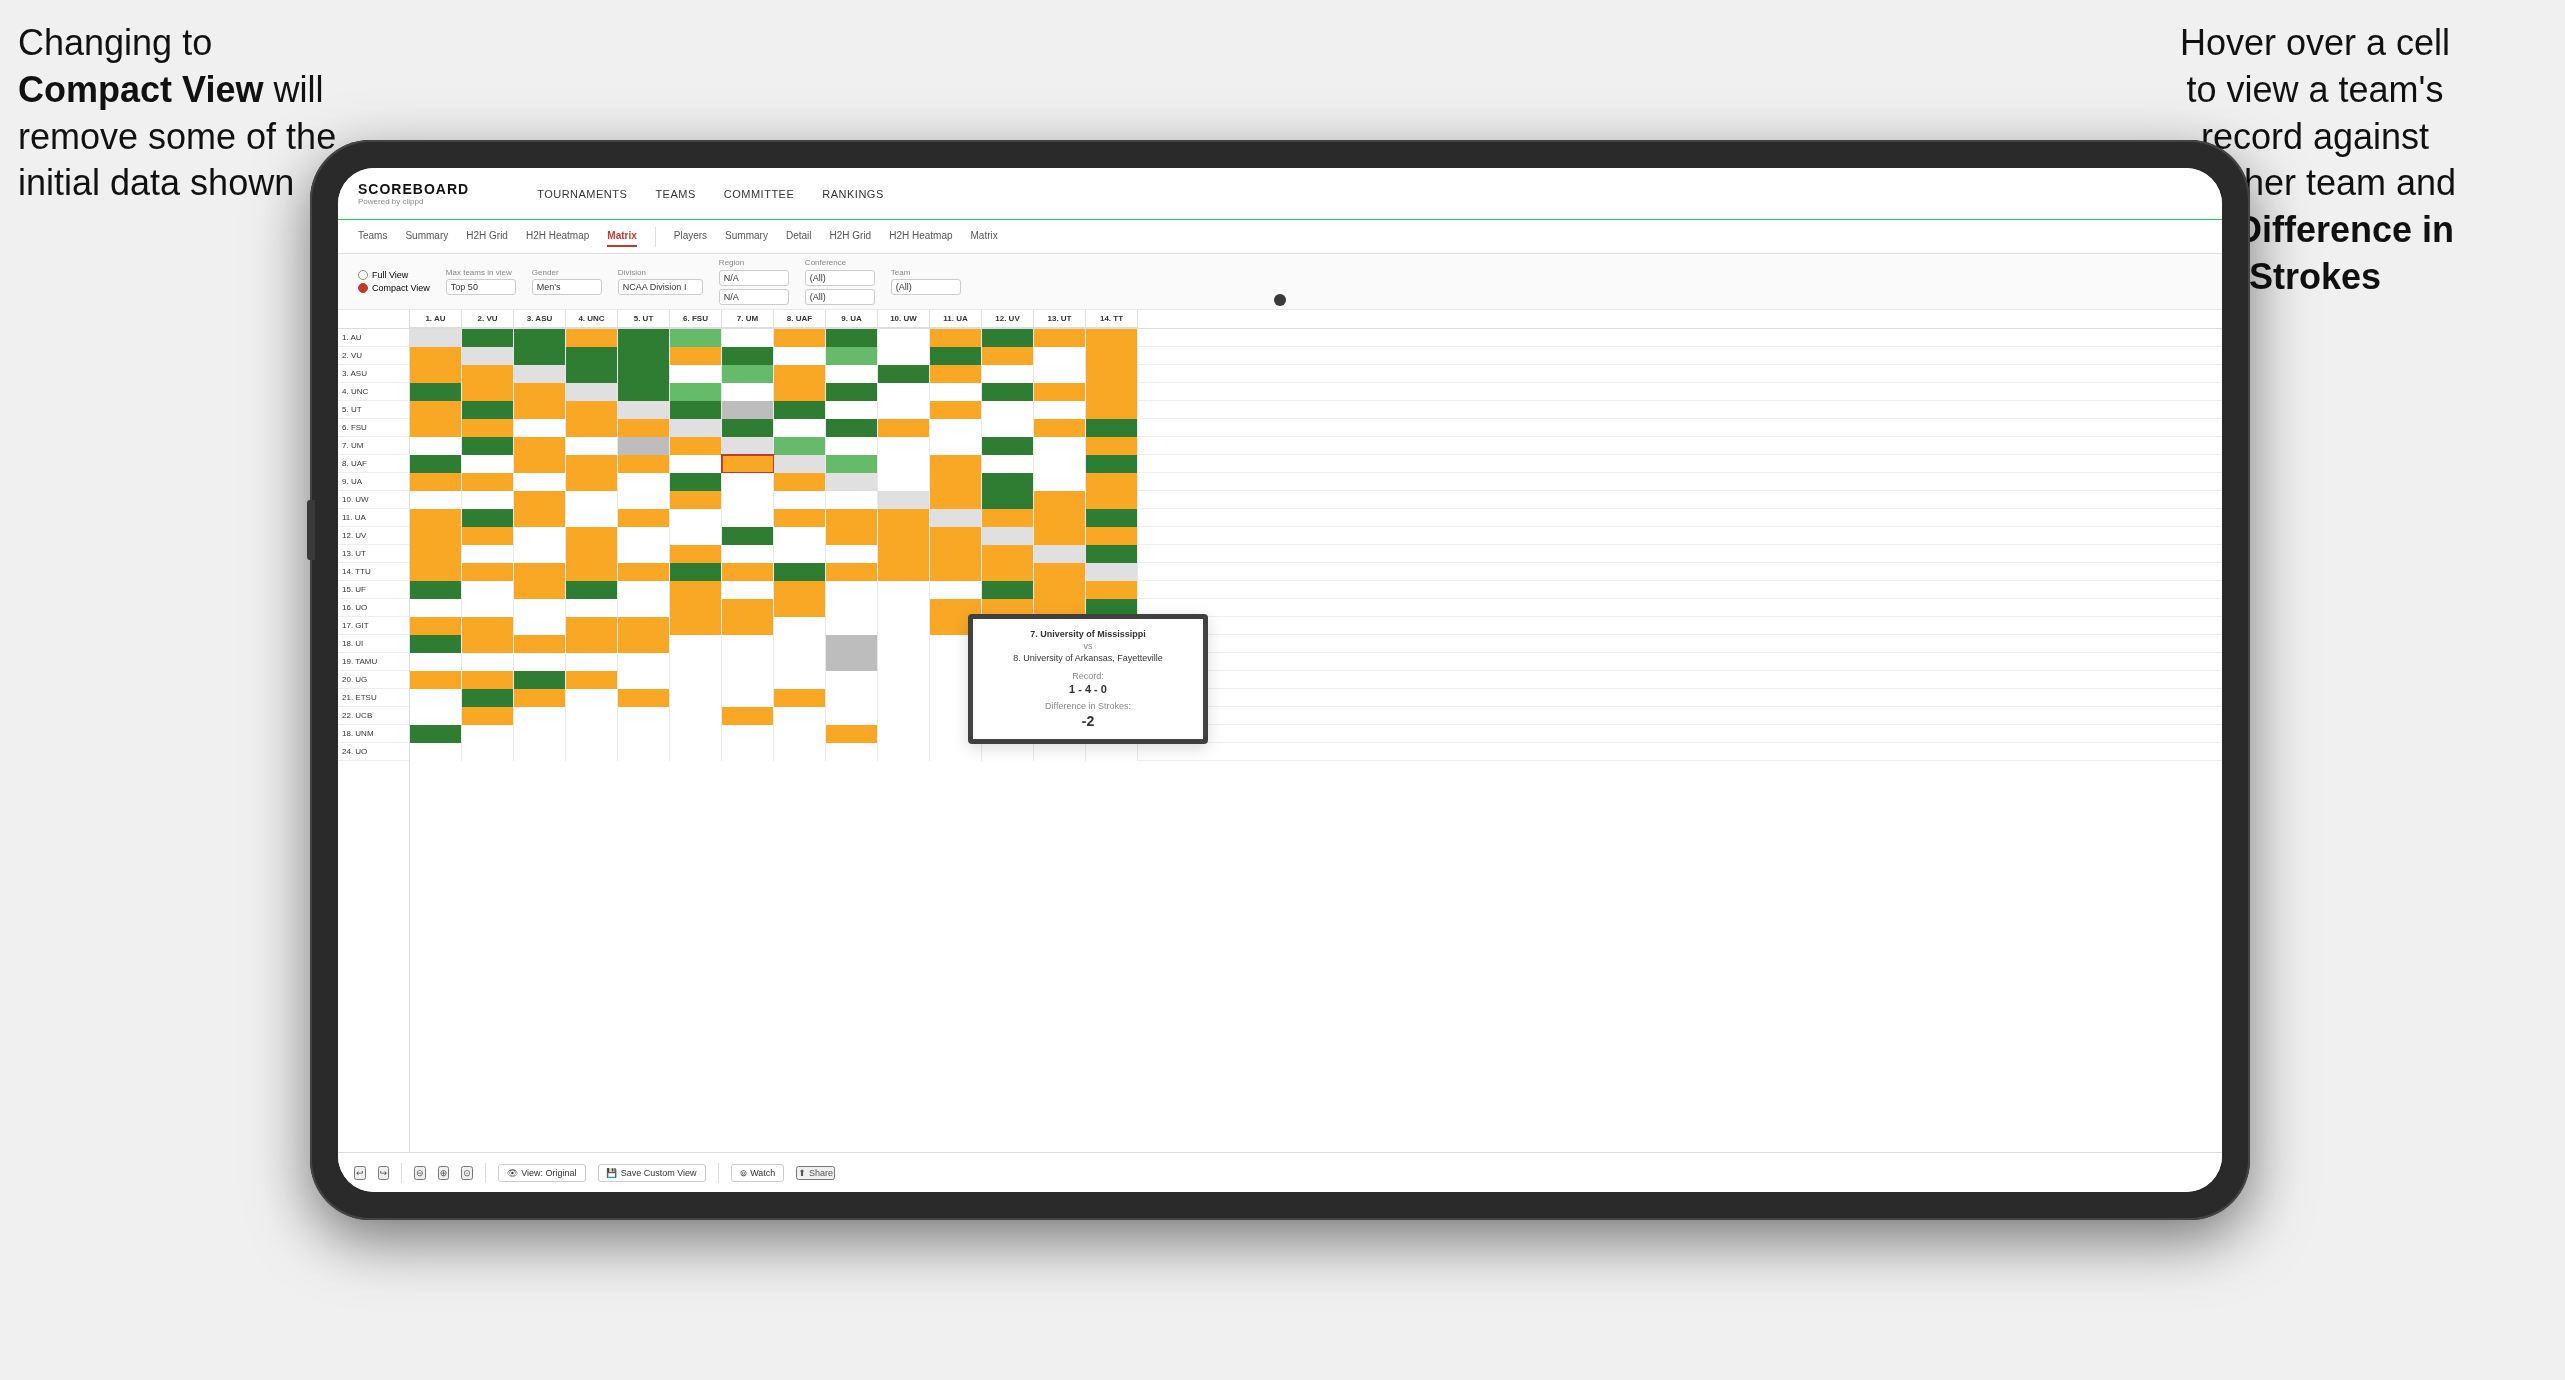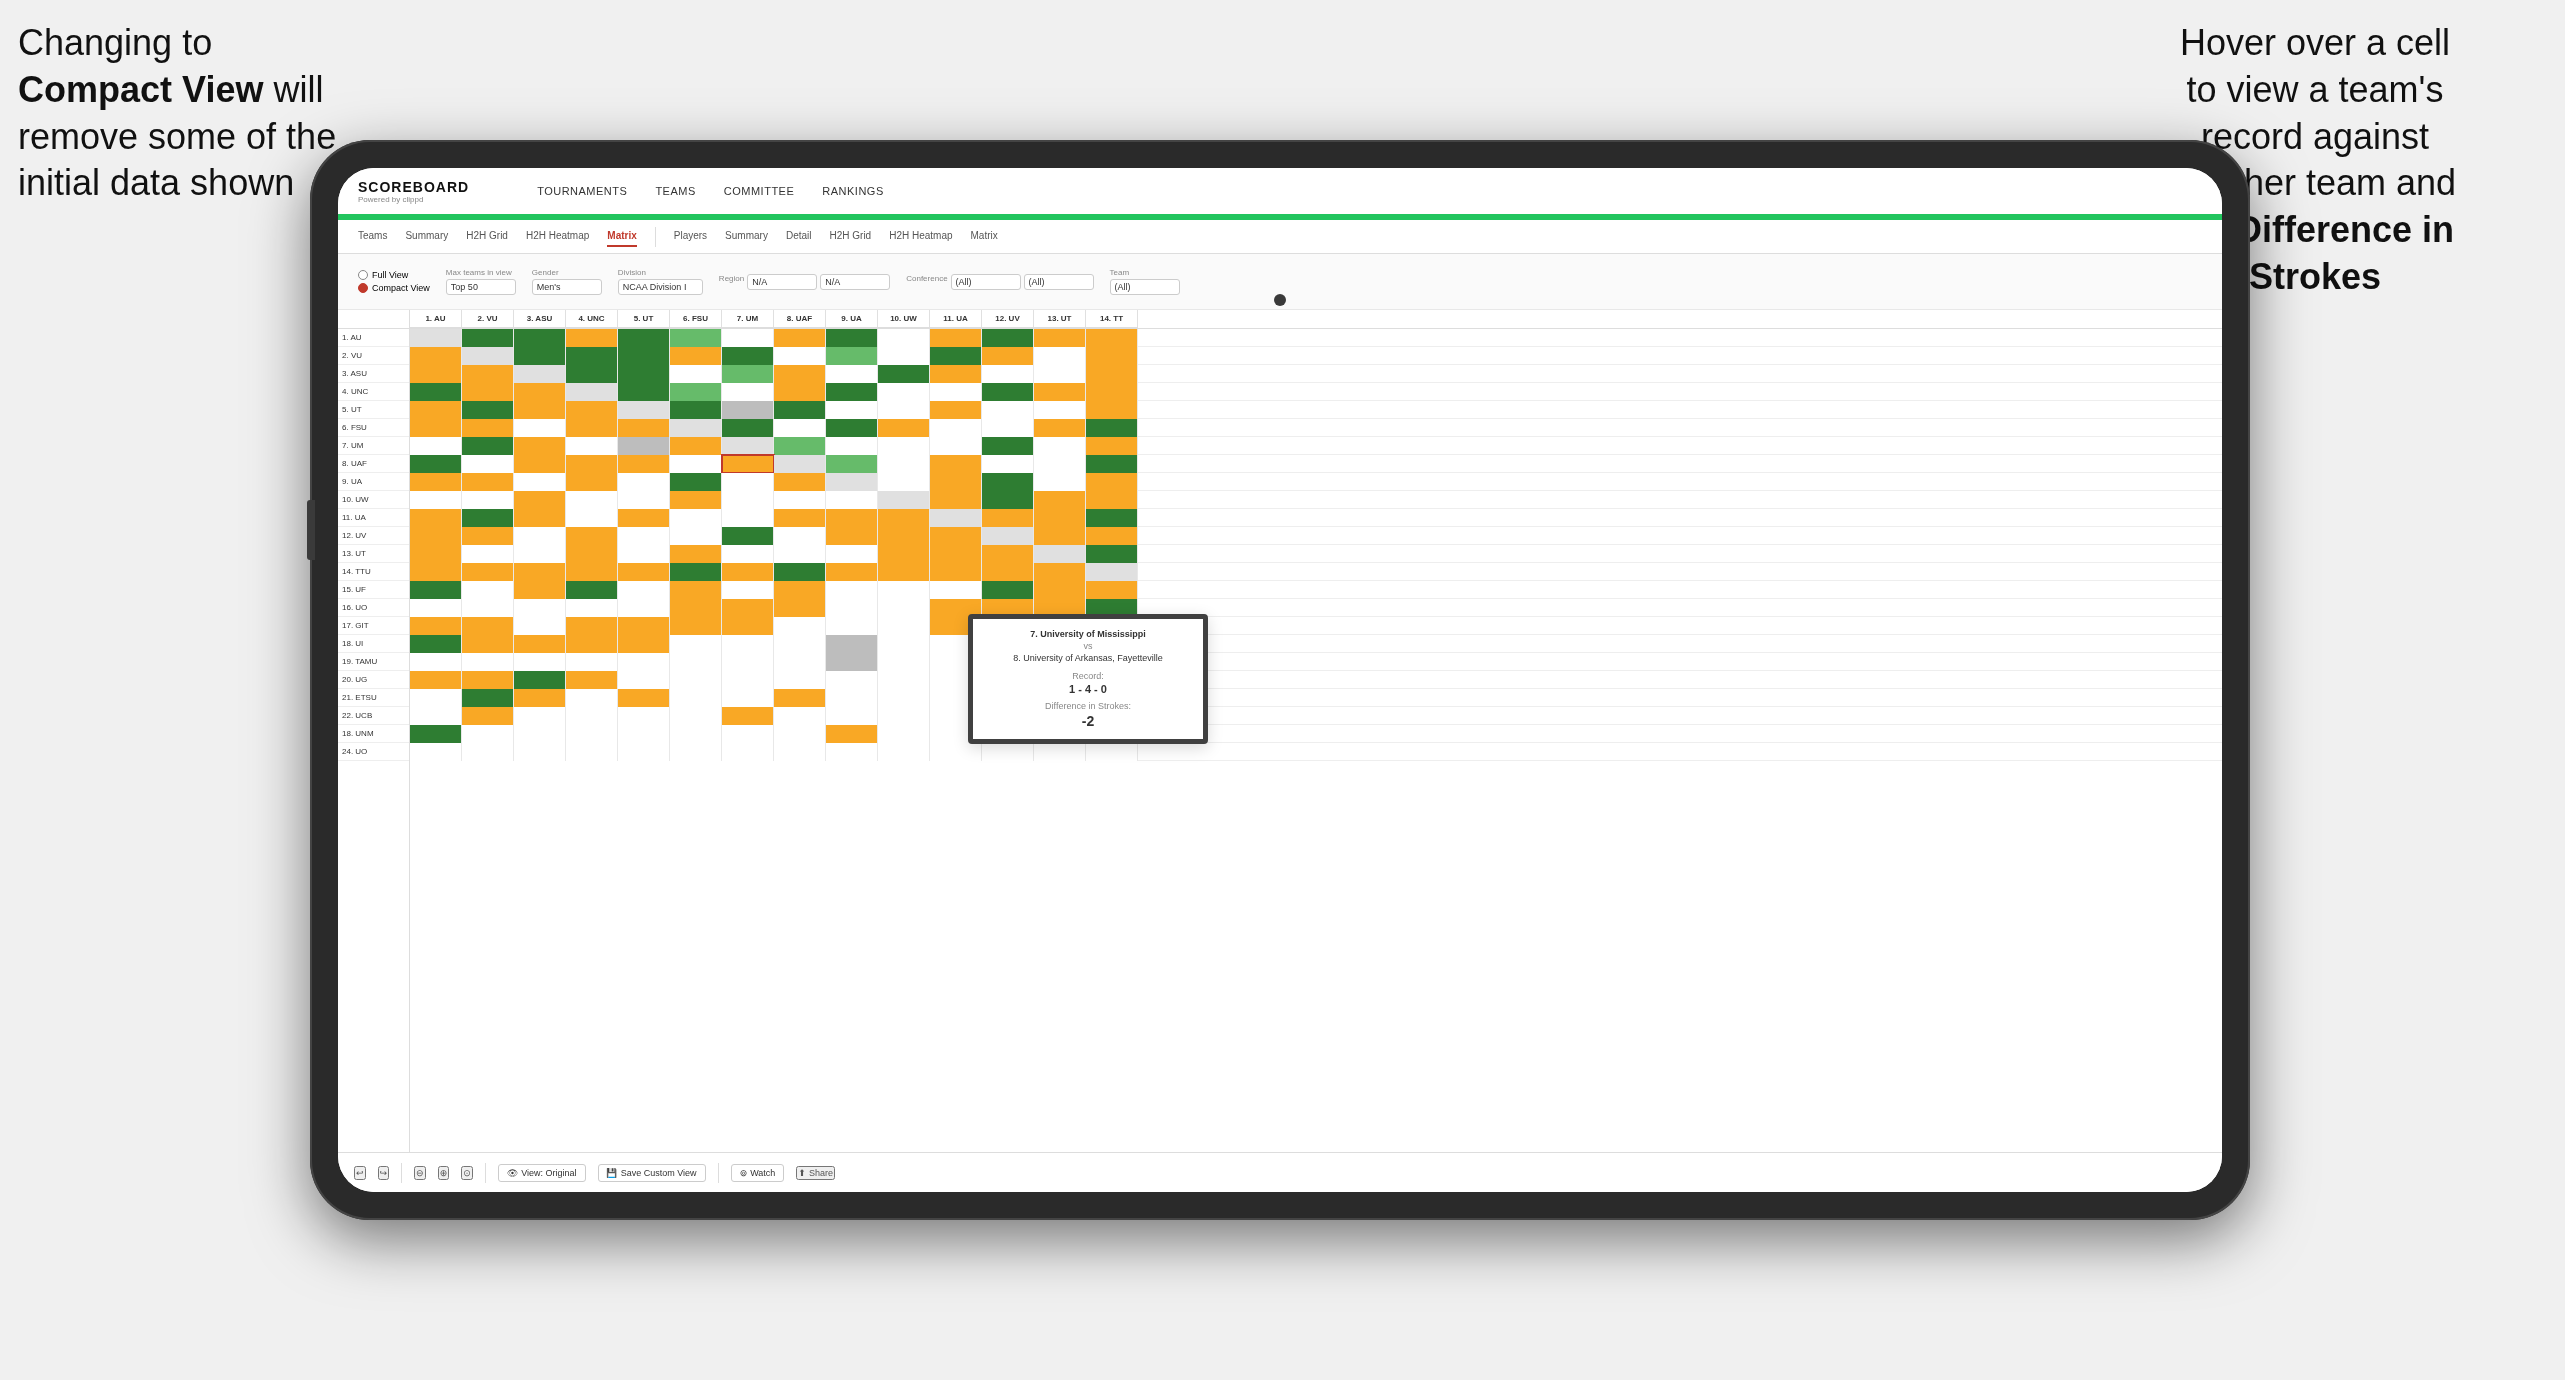--- a/index.html
+++ b/index.html
@@ -59,21 +59,21 @@
       background: #fff;
       border-radius: 36px;
       overflow: hidden;
       display: flex;
       flex-direction: column;
     }
 
     
     .app-nav {
       background: #fff;
-      border-bottom: 6px solid #22c55e;
+      border-bottom: 1px solid #22c55e;
       display: flex;
       align-items: center;
       padding: 0 20px;
       height: 52px;
       flex-shrink: 0;
     }
     .app-logo {
       display: flex;
       flex-direction: column;
       margin-right: 30px;
@@ -180,21 +180,21 @@
       border: 1px solid #ccc;
       padding: 2px 14px 2px 4px;
       border-radius: 3px;
       background: #fff;
       appearance: none;
       cursor: pointer;
       min-width: 70px;
     }
     .filter-double {
       display: flex;
-      flex-direction: row;
+      flex-direction: column;
       gap: 3px;
     }
 
     
     .matrix-area {
       flex: 1;
       overflow: hidden;
       position: relative;
       display: flex;
       flex-direction: column;

